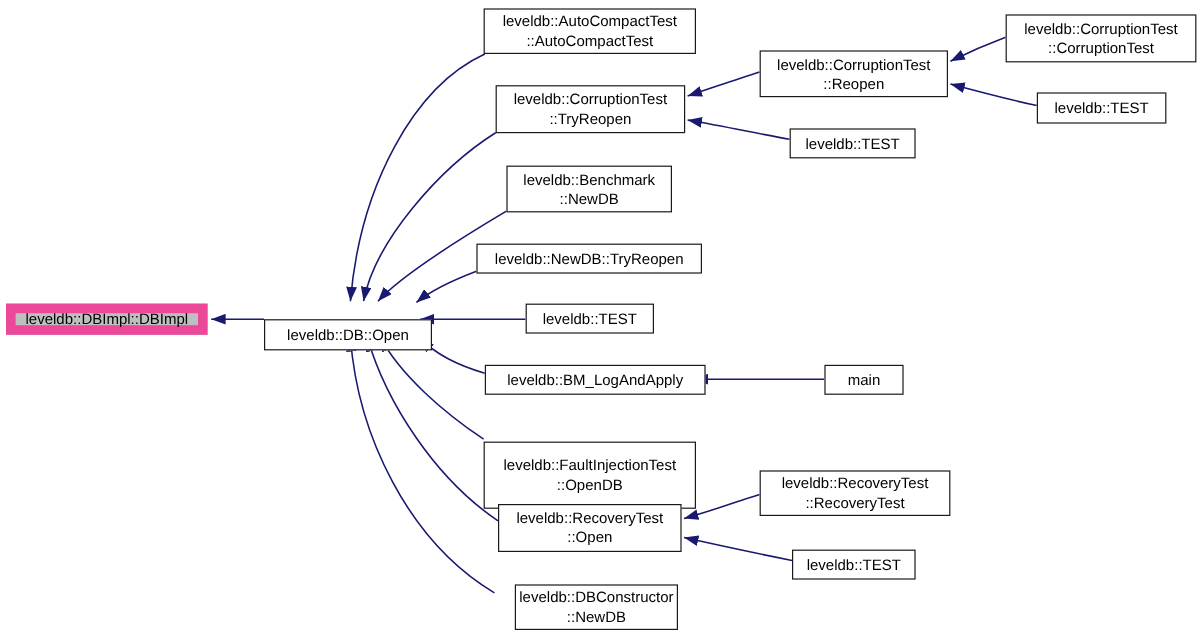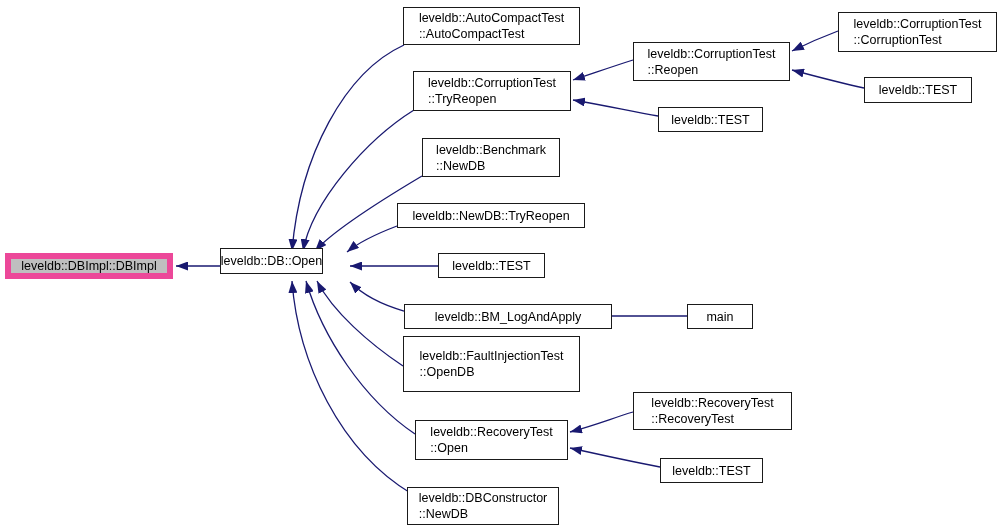--- a/index.html
+++ b/index.html
@@ -22,29 +22,30 @@
     stroke-width: 1.3px;
   }
   .node {
     position: absolute;
     box-sizing: border-box;
     background: var(--node-fill, #ffffff);
     border: 1px solid var(--node-border, #1a1a1a);
     display: flex;
     align-items: center;
     justify-content: center;
+    text-align: center;
     font-size: 12.5px;
     line-height: 16px;
     color: #000000;
     white-space: pre-line;
     cursor: pointer;
   }
   .node.highlight {
     background: var(--highlight-fill, #bfbfbf);
-    border: 6px solid #ec4899;
+    border: 8px solid #ec4899;
   }
 </style>
 </head>
 <body>
 
 <div class="canvas">
 
   <svg class="edge-layer" viewBox="0 0 1001 532" xmlns="http://www.w3.org/2000/svg">
     <defs>
       <marker id="arrow" markerWidth="12" markerHeight="9" refX="12" refY="4.5" orient="auto" markerUnits="userSpaceOnUse">
@@ -64,40 +65,40 @@
     <path class="edge" d="M 633 60 C 614 66 597 72 573 80" marker-end="url(#arrow)"></path>
     <path class="edge" d="M 658 116 C 634 112 608 106 573 100" marker-end="url(#arrow)"></path>
     <path class="edge" d="M 838 31 C 822 37 808 43 792 51" marker-end="url(#arrow)"></path>
     <path class="edge" d="M 864 88 C 841 83 818 77 792 70" marker-end="url(#arrow)"></path>
     <path class="edge" d="M 687 316 L 578 316" marker-end="url(#arrow)"></path>
     <path class="edge" d="M 633 412 C 613 418 596 425 570 432" marker-end="url(#arrow)"></path>
     <path class="edge" d="M 660 467 C 634 462 606 456 570 448" marker-end="url(#arrow)"></path>
   </svg>
 
   <div class="node highlight" style="left:5px;   top:253px; width:168px; height:26px">leveldb::DBImpl::DBImpl</div>
-  <div class="node" style="left:220px; top:248px; width:103px; height:26px">leveldb::DB::Open</div>
+  <div class="node" style="left:220px; top:266px; width:140px; height:26px">leveldb::DB::Open</div>
   <div class="node" style="left:403px; top:7px;   width:177px; height:38px">leveldb::AutoCompactTest
 ::AutoCompactTest</div>
   <div class="node" style="left:413px; top:71px;  width:158px; height:40px">leveldb::CorruptionTest
 ::TryReopen</div>
   <div class="node" style="left:633px; top:42px;  width:157px; height:39px">leveldb::CorruptionTest
 ::Reopen</div>
   <div class="node" style="left:838px; top:12px;  width:159px; height:40px">leveldb::CorruptionTest
 ::CorruptionTest</div>
   <div class="node" style="left:864px; top:77px;  width:108px; height:26px">leveldb::TEST</div>
   <div class="node" style="left:658px; top:107px; width:105px; height:25px">leveldb::TEST</div>
   <div class="node" style="left:422px; top:138px; width:138px; height:39px">leveldb::Benchmark
 ::NewDB</div>
   <div class="node" style="left:397px; top:203px; width:188px; height:25px">leveldb::NewDB::TryReopen</div>
   <div class="node" style="left:438px; top:253px; width:107px; height:25px">leveldb::TEST</div>
-  <div class="node" style="left:404px; top:304px; width:208px; height:25px">leveldb::BM_LogAndApply</div>
+  <div class="node" style="left:404px; top:304px; width:184px; height:25px">leveldb::BM_LogAndApply</div>
   <div class="node" style="left:687px; top:304px; width:66px;  height:25px">main</div>
-  <div class="node" style="left:403px; top:336px; width:177px; height:56px">leveldb::FaultInjectionTest
+  <div class="node" style="left:403px; top:368px; width:177px; height:56px">leveldb::FaultInjectionTest
 ::OpenDB</div>
   <div class="node" style="left:415px; top:420px; width:153px; height:40px">leveldb::RecoveryTest
 ::Open</div>
   <div class="node" style="left:633px; top:392px; width:159px; height:38px">leveldb::RecoveryTest
 ::RecoveryTest</div>
   <div class="node" style="left:660px; top:458px; width:103px; height:25px">leveldb::TEST</div>
-  <div class="node" style="left:407px; top:487px; width:152px; height:38px">leveldb::DBConstructor
+  <div class="node" style="left:429px; top:487px; width:136px; height:38px">leveldb::DBConstructor
 ::NewDB</div>
 
 </div>
 
 </body></html>

